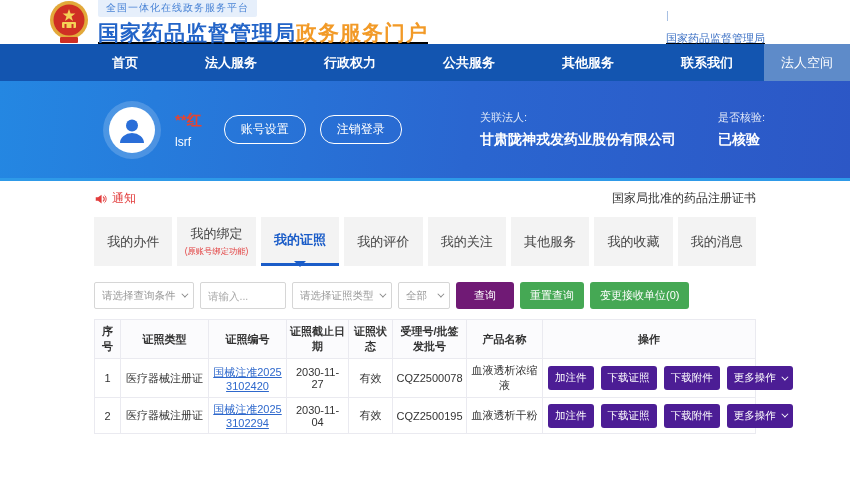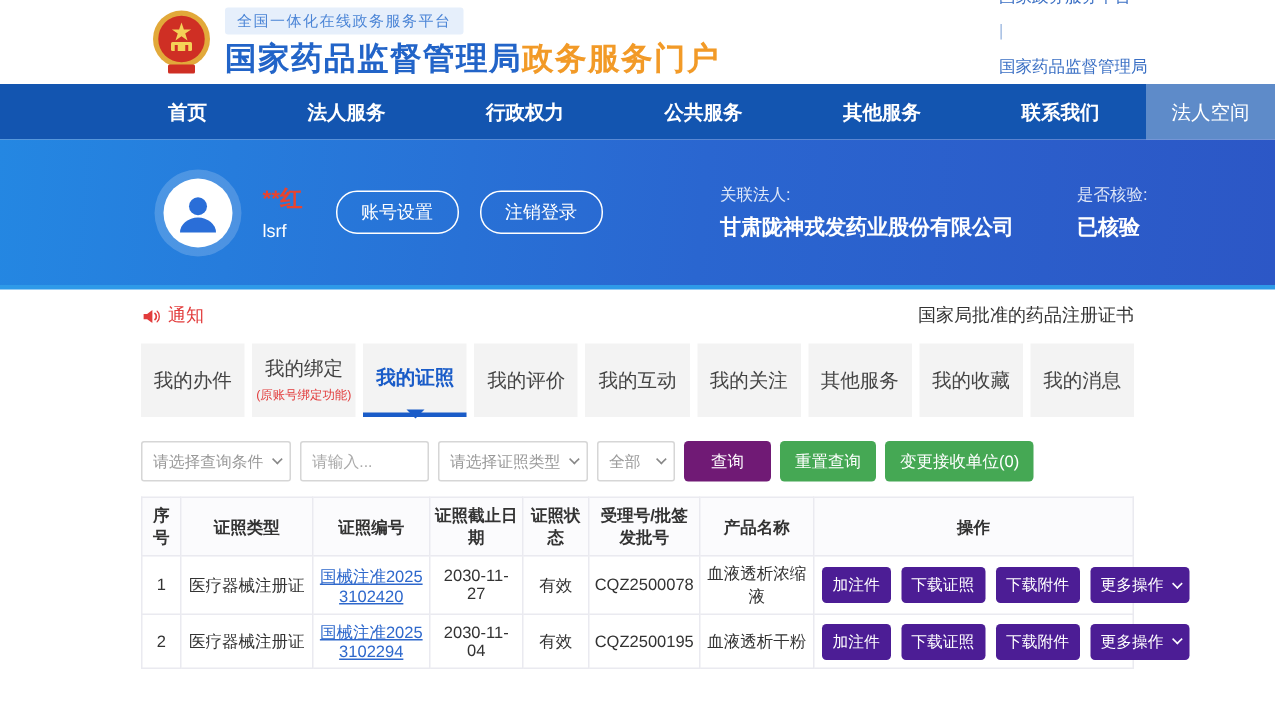--- a/index.html
+++ b/index.html
@@ -1,21 +1,21 @@
 <!DOCTYPE html>
 <html><head>
 <meta charset="utf-8">
 <style>
   * { margin:0; padding:0; box-sizing:border-box; }
   html,body { width:850px; height:480px; overflow:hidden; background:#fff;
     font-family:"Liberation Sans","DejaVu Sans",sans-serif; }
 
   
-  .topbar { height:56px; display:flex; align-items:center; justify-content:space-between;
-    padding:0 85px 0 100px; background:#fff; }
+  .topbar { height:44px; display:flex; align-items:center; justify-content:space-between;
+    padding:0 85px 0 48px; background:#fff;text-decoration:underline; }
   .brand { display:flex; align-items:center; }
   .brand-emblem { width:42px; height:46px; margin-right:8px; margin-top:2px; }
   .badge { display:inline-block; background:#e6effb; color:#4a84d6; font-size:10px;
     padding:2px 8px; border-radius:2px; letter-spacing:1px; }
   .title-line { margin-top:2px; font-size:21px; font-weight:bold; letter-spacing:1px; }
   .title-main { color:#2264c8; }
   .title-accent { color:#f29a27; }
   .top-links { font-size:11px; color:#3a6fc4; display:flex; gap:10px; margin-top:-14px;flex-direction:column; }
   .top-links a { color:#3a6fc4; text-decoration:none; cursor:pointer; }
   .top-links .sep { color:#9db8e0; }
@@ -183,23 +183,20 @@
       </div>
     <div class="tab">
       <span class="tab-label">我的绑定</span>
       <span class="tab-sub">(原账号绑定功能)</span>
     </div>
     <div class="tab active">
         <span class="tab-label">我的证照</span>
       </div>
     <div class="tab">
         <span class="tab-label">我的评价</span>
-      </div>
-    <div class="tab">
-        <span class="tab-label">我的互动</span>
       </div>
     <div class="tab">
         <span class="tab-label">我的关注</span>
       </div>
     <div class="tab">
         <span class="tab-label">其他服务</span>
       </div>
     <div class="tab">
         <span class="tab-label">我的收藏</span>
       </div>

